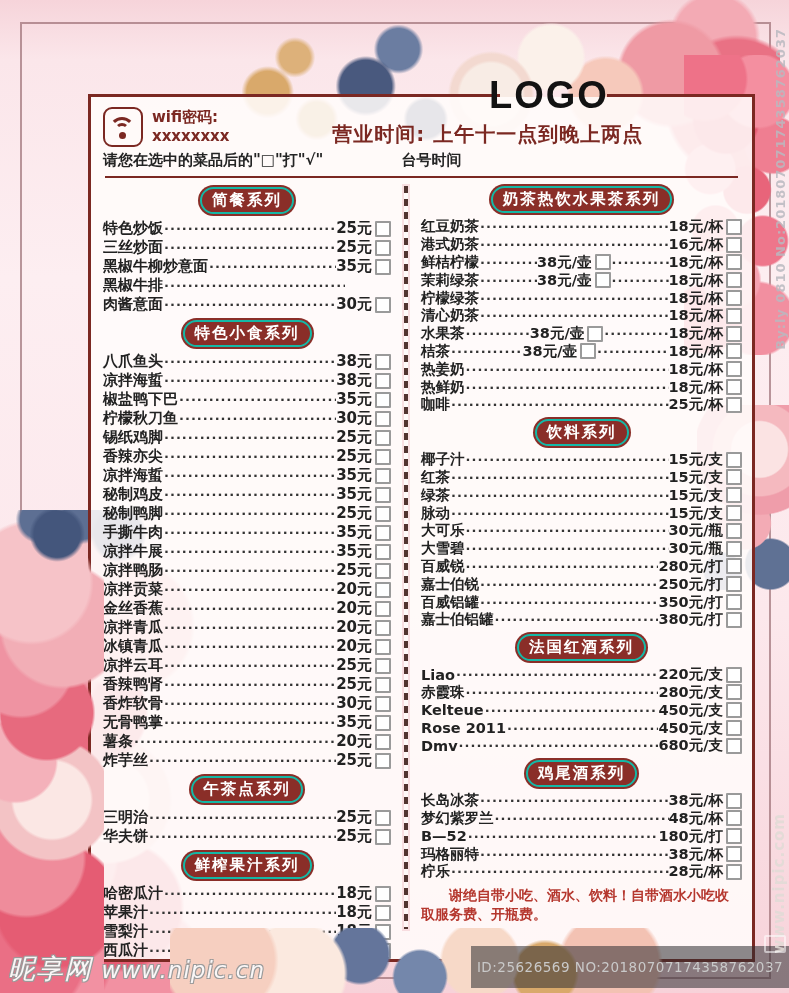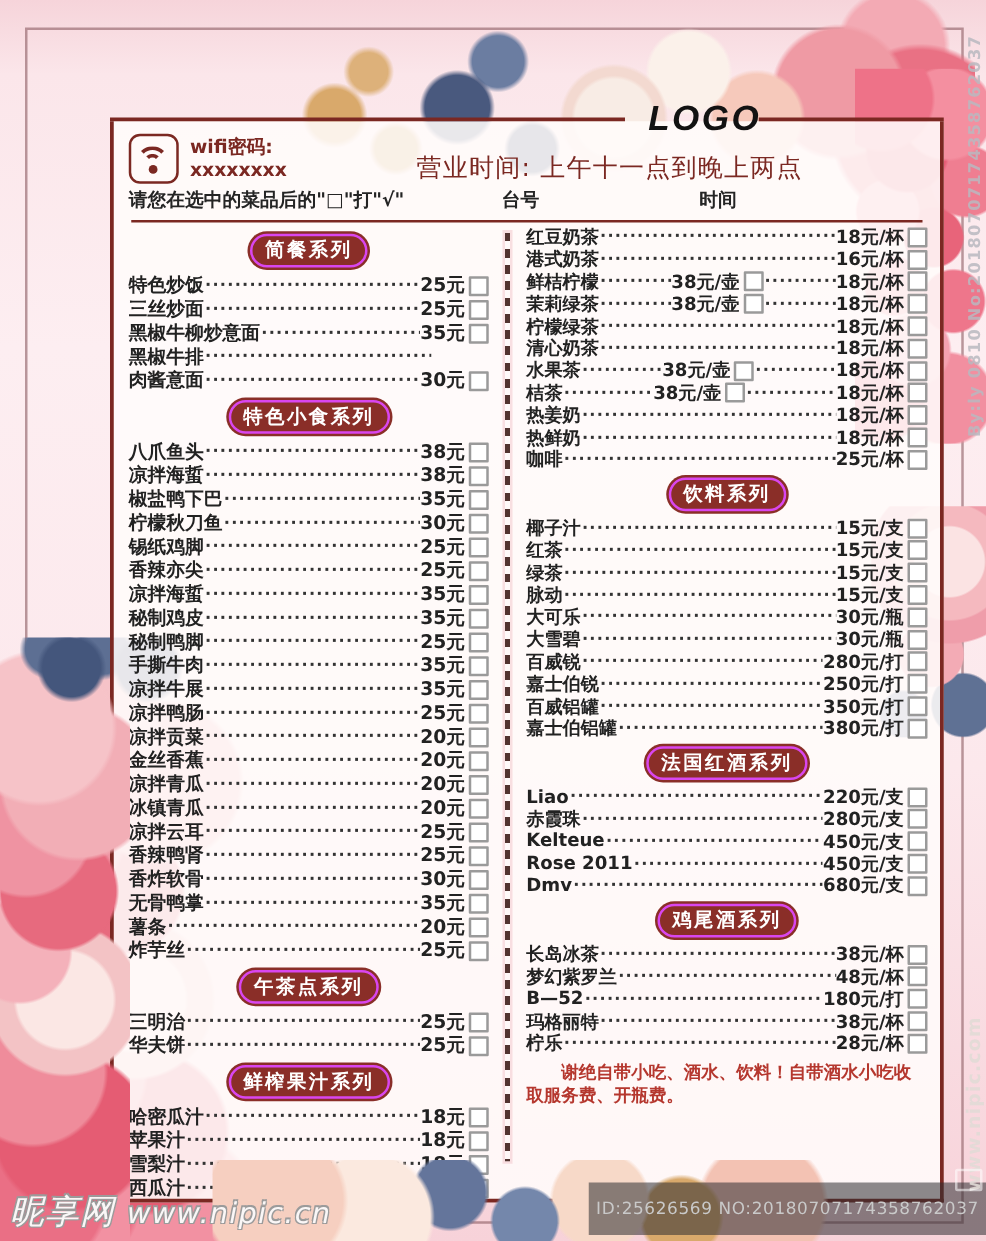--- a/index.html
+++ b/index.html
@@ -71,51 +71,51 @@
       radial-gradient(circle at 62% 50%,#f7d9c8 0 12%,transparent 13%),
       radial-gradient(circle at 75% 70%,#d9a96b 0 8%,transparent 9%),
       radial-gradient(circle at 88% 55%,#f3c2b3 0 11%,transparent 12%);}
   
   .card{position:absolute;left:88px;top:97px;width:667px;height:865px;z-index:2;
     box-sizing:border-box;border:3px solid #7b2822;border-top:none;
     background:rgba(255,252,251,.88);overflow:visible;}
   .topline{position:absolute;top:-3px;height:3px;background:#7b2822;}
   .topline.l{left:-3px;width:412px;}
   .topline.r{left:516px;right:-3px;}
-  .logo{position:absolute;left:398px;top:0;width:120px;text-align:right;
-    transform:translateY(-56%);font-size:28px;font-weight:bold;letter-spacing:2px;
-    color:#121212;font-family:"Liberation Sans","DejaVu Sans",sans-serif;line-height:1;font-style:italic;}
+  .logo{position:absolute;left:398px;top:0;width:120px;text-align:left;
+    transform:translateY(-56%);font-size:38px;font-weight:bold;letter-spacing:2px;
+    color:#121212;font-family:"Liberation Sans","DejaVu Sans",sans-serif;line-height:1;}
   .card-inner{position:relative;height:100%;box-sizing:border-box;padding:10px 10px 0 12px;overflow:hidden;}
   
   .hrow1{display:flex;align-items:flex-start;gap:44px;}
   .wifiblock{display:flex;align-items:center;gap:9px;}
   .wifi{position:relative;width:40px;height:40px;border:2.5px solid #7b2822;border-radius:9px;box-sizing:border-box;flex:none;}
   .wifi .arc{position:absolute;border-radius:50%;border-style:solid;
     border-color:#7b2822 transparent transparent transparent;box-sizing:border-box;}
   .wifi .a1{left:4px;top:8px;width:26px;height:26px;border-width:3.5px;}
   .wifi .a2{left:10px;top:14px;width:14px;height:14px;border-width:3.5px;}
   .wifi .dot{position:absolute;left:14px;top:23px;width:7px;height:7px;background:#7b2822;border-radius:50%;}
   .wifitxt{color:#7b2822;font-weight:bold;font-size:15px;line-height:19px;}
-  .hours{flex:1;text-align:center;color:#7b2822;font-weight:normal;font-size:20px;
+  .hours{flex:1;text-align:center;color:#7b2822;font-weight:bold;font-size:20px;
     padding-top:14px;padding-right:40px;letter-spacing:1px;}
   .hrow2{display:flex;align-items:center;margin-top:3px;font-weight:bold;color:#242424;font-size:15px;}
   .hrow2 .tbl{margin-left:78px;}
-  .hrow2 .tim{margin-left:128px;}
+  .hrow2 .tim{}
   .hsep{border-bottom:2px solid #7b2822;margin:6px 4px 0 2px;}
   
   .cols{display:flex;align-items:stretch;padding-top:3px;height:calc(100% - 90px);}
   .colL{width:288px;flex:none;}
   .colR{flex:1;min-width:0;}
   .vdivider{flex:none;width:4px;margin:5px 13px 14px 13px;
     background:repeating-linear-gradient(180deg,#523430 0 7px,rgba(0,0,0,0) 7px 13px);
     box-shadow:0 0 0 2px rgba(243,201,206,.55);}
   .pillwrap{text-align:center;margin:5px 0 5px 0;}
   .colL .pillwrap{margin:6px 0 5px 0;}
   .pill{display:inline-block;background:#8a2e28;color:#fff;font-weight:bold;font-size:15.5px;
-    line-height:19px;padding:2px 10px;border-radius:15px;border:2px solid #d946ef;
+    line-height:19px;padding:2px 10px;border-radius:15px;border:2px solid #14b8a6;
     box-shadow:0 0 0 2px #8a2e28;letter-spacing:2px;}
   .row{display:flex;align-items:center;font-weight:bold;color:#222;}
   .colL .row{height:19px;font-size:15px;}
   .colR .row{height:17.8px;font-size:14.5px;}
   .nm{white-space:nowrap;flex:none;}
   .dots{flex:1 1 auto;overflow:hidden;white-space:nowrap;color:#333;letter-spacing:1px;
     font-size:13px;padding:0 1px;}
   .dots.pad{margin-right:46px;}
   .pr{white-space:nowrap;flex:none;}
   .cb{flex:none;width:12px;height:12px;border:2px solid #9a9a9a;background:#fff;
@@ -381,20 +381,21 @@
               <span class="nm">西瓜汁</span>
               <span class="dots">······································································</span>
               <span class="pr">18元</span>
               <span class="cb"></span>
             </div>
           </div>
         </div>
       <div class="vdivider"></div>
       <div class="colR">
           <div class="section">
+            <div class="pillwrap"><span class="pill">奶茶热饮水果茶系列</span></div>
             <div class="row">
               <span class="nm">红豆奶茶</span>
               <span class="dots">······································································</span>
               <span class="pr">18元/杯</span>
               <span class="cb"></span>
             </div>
             <div class="row">
               <span class="nm">港式奶茶</span>
               <span class="dots">······································································</span>
               <span class="pr">16元/杯</span>

